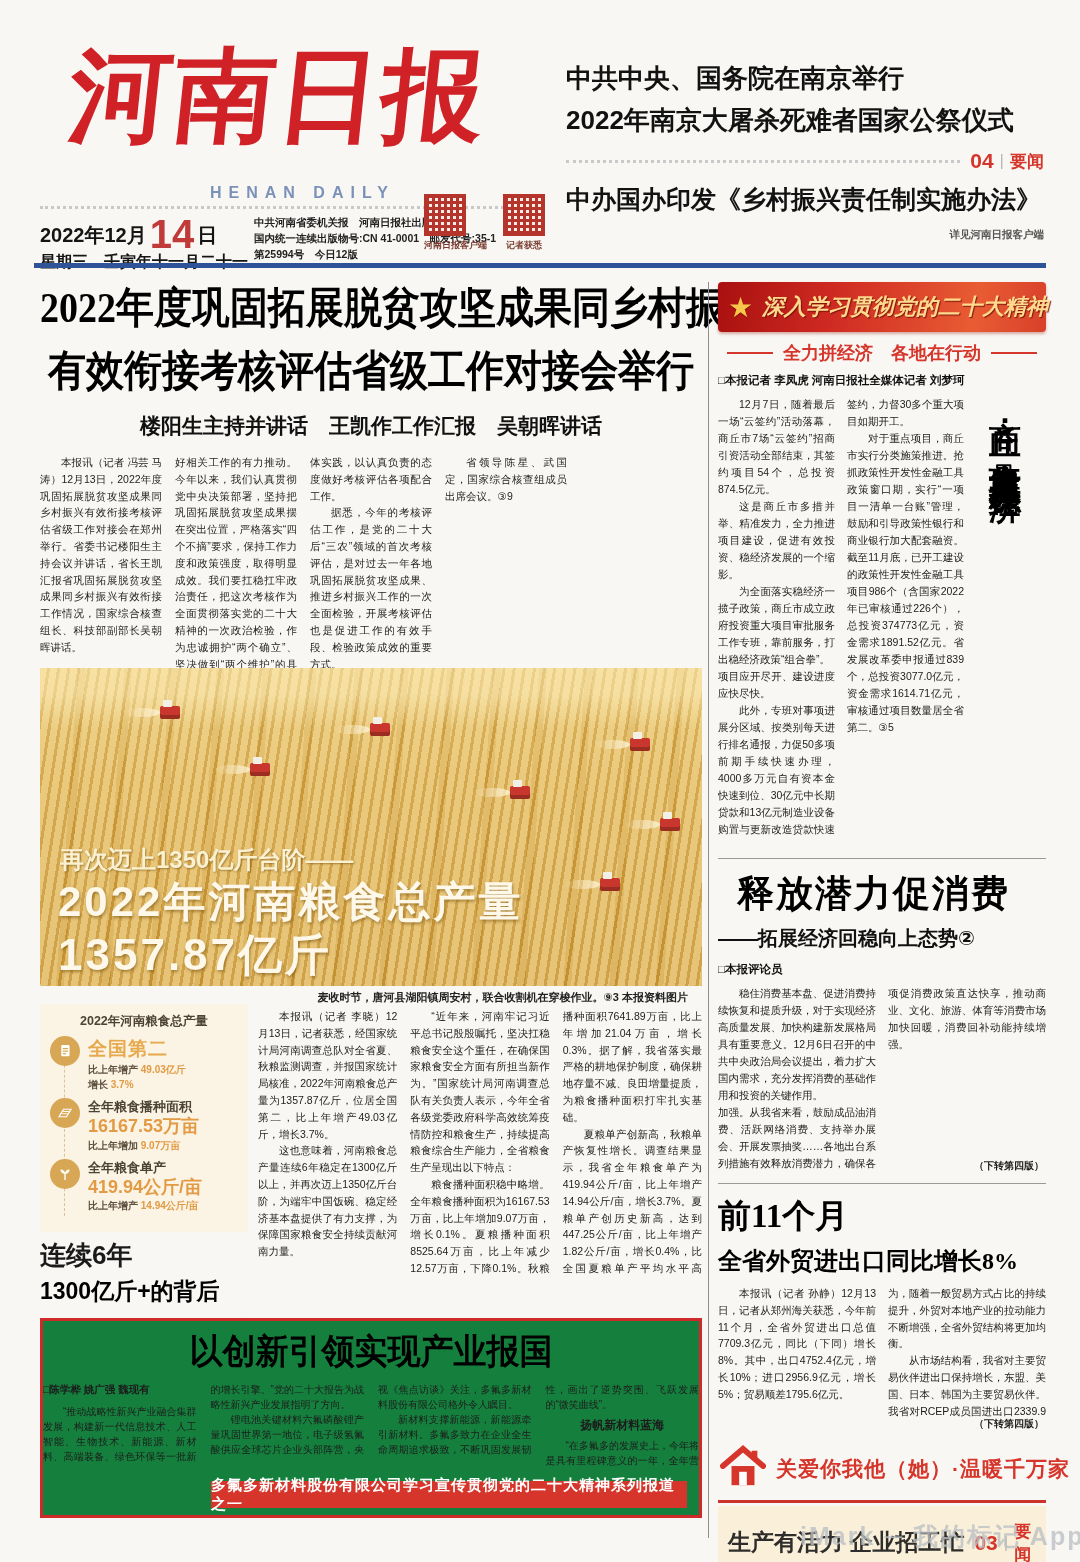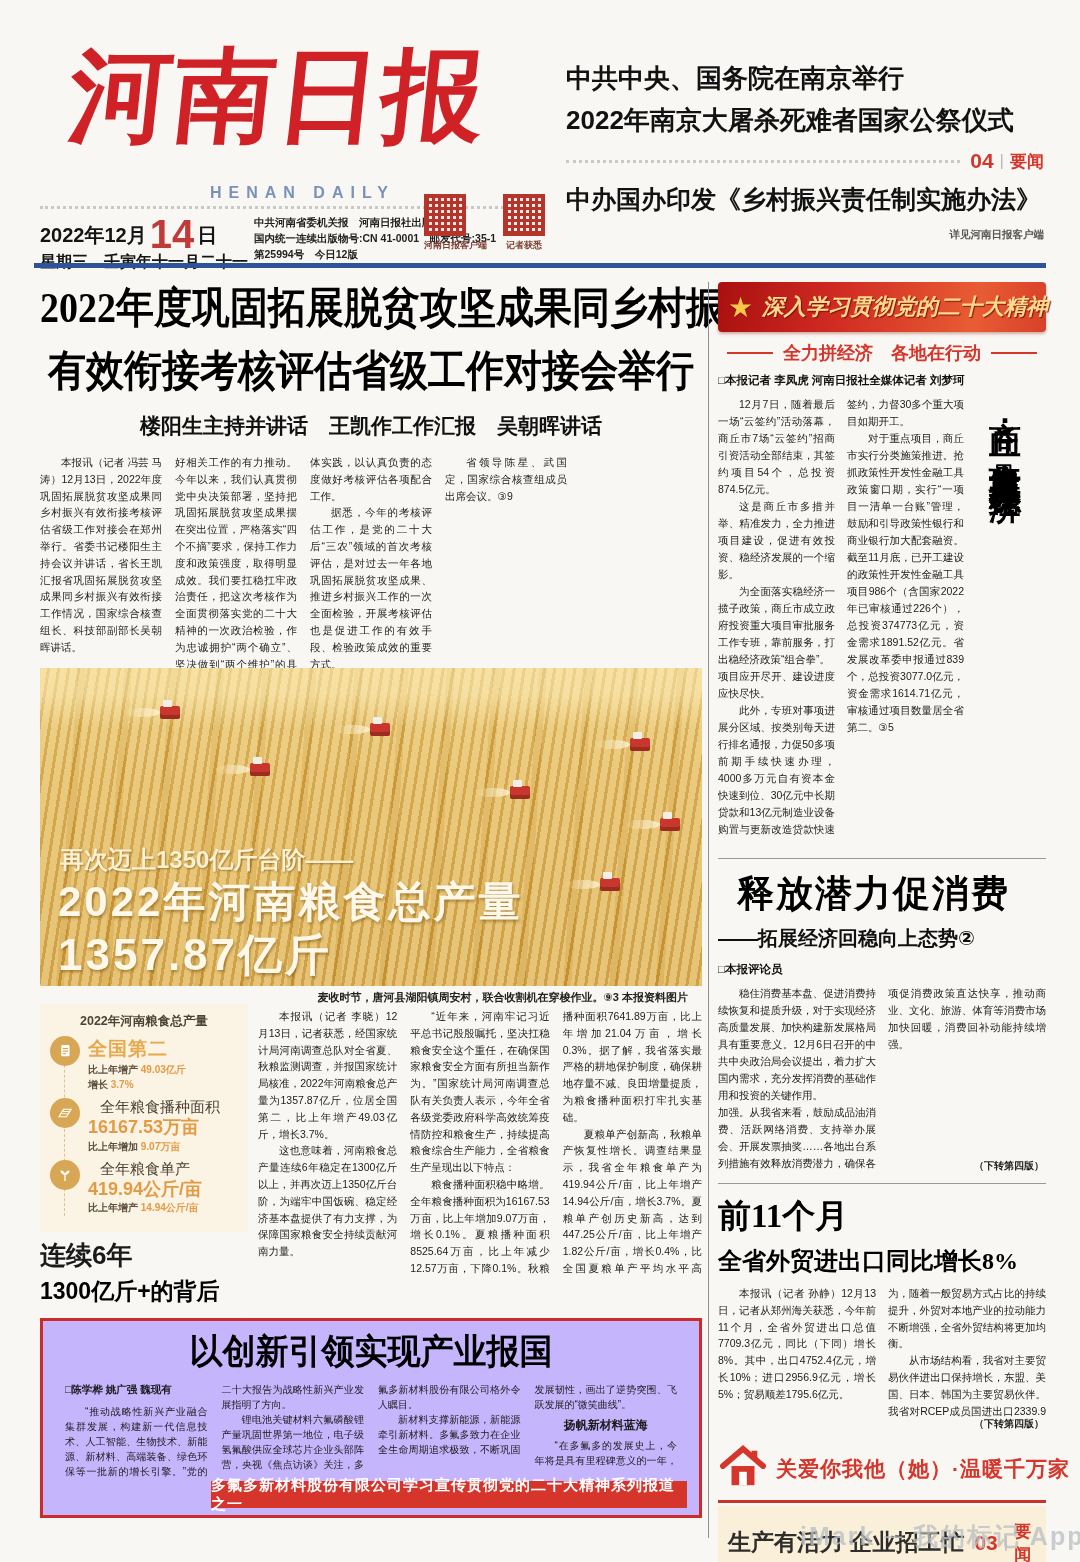--- a/index.html
+++ b/index.html
@@ -65,32 +65,32 @@
   .stats{position:absolute;left:40px;top:1004px;width:208px;height:228px;background:#fbf3e3;border-radius:4px;
       padding:9px 10px;box-sizing:border-box;}
   .stats::before{content:"";position:absolute;left:24px;top:46px;bottom:16px;border-left:1px dashed #ddc294;}
   .st-title{font-size:12.5px;font-weight:800;color:#4c4236;margin-left:30px;}
   .st-row{display:flex;gap:8px;margin-top:6px;position:relative;}
   .st-ic{width:30px;height:30px;border-radius:50%;background:#d7a755;flex:none;display:flex;
       align-items:center;justify-content:center;z-index:1;}
   .st-rank{font-size:19px;font-weight:900;color:#e6a94e;letter-spacing:1px;}
   .st-lab{font-size:10px;color:#5f513f;font-weight:700;line-height:1.5;}
   .st-big{font-size:18px;font-weight:900;color:#e29b44;line-height:1.2;}
-  .st-head{font-size:15px;color:#4c4236;font-weight:400;margin-left:12px;}
+  .st-head{font-size:13px;color:#4c4236;font-weight:700;}
   .oval{color:#e29b44;font-weight:800;}
   .sfoot{position:absolute;left:40px;top:1238px;width:215px;}
   .sf1{font-size:26px;font-weight:800;color:#1a1a1a;}
   .sf2{font-size:23px;font-weight:800;color:#000000;margin-top:3px;white-space:nowrap;}
   .sf-ref{display:flex;align-items:center;margin-top:7px;}
   
   .grain{position:absolute;left:258px;top:1008px;width:444px;height:280px;column-count:3;column-gap:13px;
       column-fill:auto;font-size:10.5px;line-height:1.6;text-align:justify;overflow:hidden;}
   
   .inno{position:absolute;left:40px;top:1318px;width:662px;height:200px;border:3px solid #cf2a2a;
-      background:#c4b5fd;box-sizing:border-box;padding:6px 22px;}
+      background:#15803d;box-sizing:border-box;padding:6px 0;}
   .inno-h{font-family:"Liberation Serif","DejaVu Serif",serif;font-size:33px;font-weight:900;text-align:center;
       transform:scaleY(1.05);margin:2px 0 8px;color:#000;}
   .inno-cols{height:98px;column-count:4;column-gap:14px;column-fill:auto;font-size:10px;line-height:1.5;
       text-align:justify;overflow:hidden;}
   .inno-by{font-weight:800;font-size:10.5px;margin-bottom:6px;}
   .inno-sub{font-weight:900;font-size:12px;text-align:center;margin:4px 0;}
   .inno-cont{position:absolute;right:18px;bottom:20px;font-size:10px;font-weight:700;}
   .inno-foot{position:absolute;left:168px;right:12px;bottom:7px;height:27px;background:#d5352b;color:#fff;
       font-size:15px;font-weight:800;display:flex;align-items:center;justify-content:center;letter-spacing:1px;}
   

